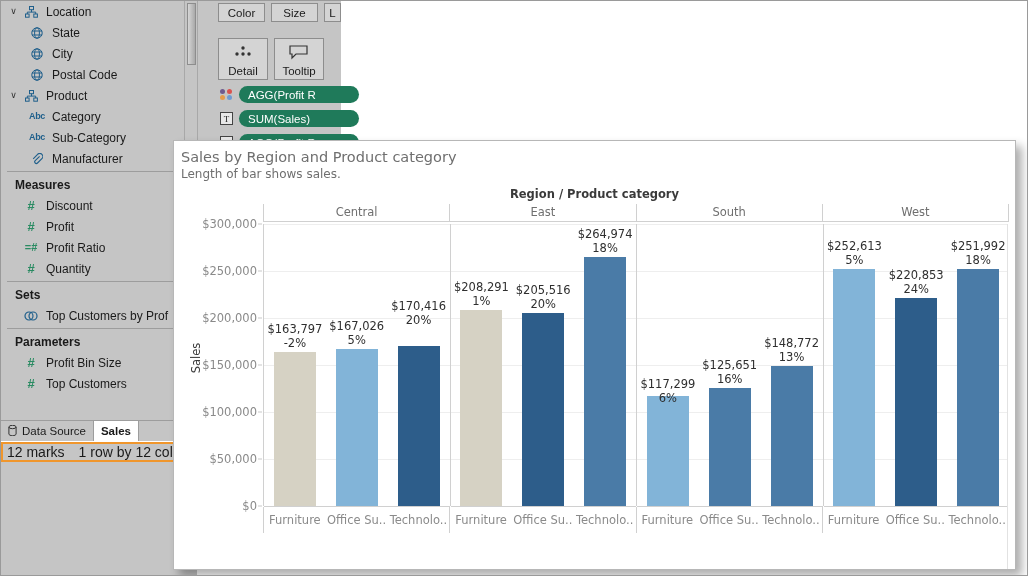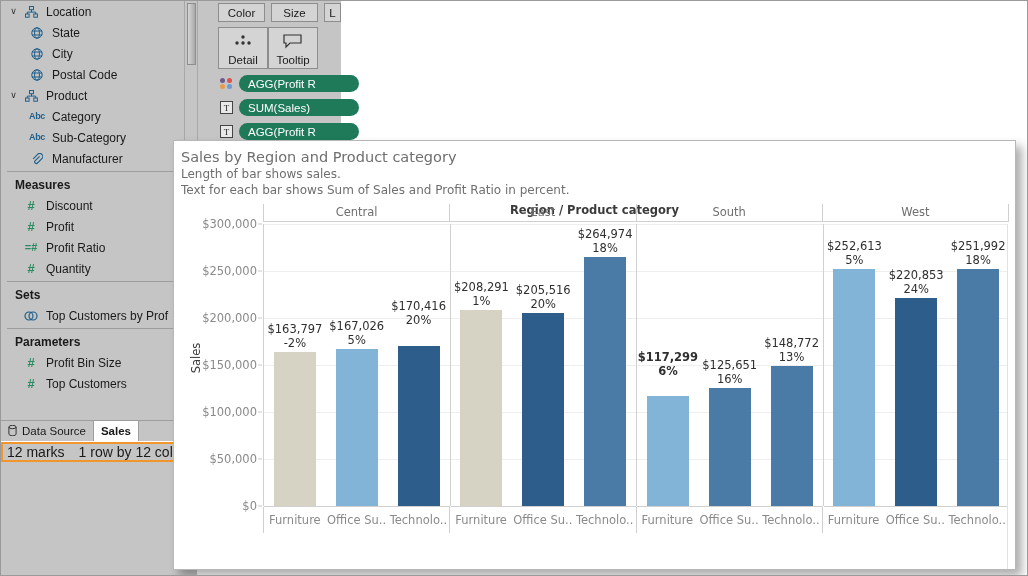--- a/index.html
+++ b/index.html
@@ -119,21 +119,21 @@
     border-left: 1px solid #a8a8a8;
   }
   .btn-row { display: flex; gap: 6px; padding: 2px 0 0 20px; }
   .mk-btn {
     width: 50px; height: 19px;
     background: #d4d4d4;
     border: 1px solid #8d8d8d;
     font-size: 11.5px; color: #1a1a1a;
     display: flex; align-items: center; justify-content: center;
   }
-  .btn-row2 { display: flex; padding: 5px 0 0 20px; }
+  .btn-row2 { display: flex; gap: 6px; padding: 16px 0 0 20px; }
   .mk-btn-big {
     width: 50px; height: 42px;
     background: #d4d4d4;
     border: 1px solid #8d8d8d;
     font-size: 11.5px; color: #1a1a1a;
     display: flex; flex-direction: column;
     align-items: center; justify-content: flex-end;
     padding-bottom: 2px;
   }
   .mk-btn-big .glyph { flex: 1; display: flex; align-items: center; justify-content: center; }
@@ -531,21 +531,20 @@
       <span class="pill-ico">
           <span class="tbox">T</span>
         </span>
       <span class="pill">AGG(Profit R</span>
     </div>
   </div>
 
   <div class="viz-panel">
     <div class="viz-title">Sales by Region and Product category</div>
     <div class="viz-sub">Length of bar shows sales.</div>
-    <div class="viz-sub">Text for each bar shows Sum of Sales and Profit Ratio in percent.</div>
     <div class="col-title">Region / Product category</div>
 
     <div class="chart-wrap">
       <div class="y-axis-title">
         <span>Sales</span>
       </div>
       <div class="y-ticks" id="y-ticks">
           <div class="y-tick" style="top: 282px;">$0</div>
           <div class="y-tick-mark" style="top: 282px;"></div>
           <div class="y-tick" style="top: 235px;">$50,000</div>
@@ -630,21 +629,21 @@
           </div>
           <div class="region-col">
             <div class="gridline base" style="top: 282px;"></div>
             <div class="gridline" style="top: 235px;"></div>
             <div class="gridline" style="top: 188px;"></div>
             <div class="gridline" style="top: 141px;"></div>
             <div class="gridline" style="top: 94px;"></div>
             <div class="gridline" style="top: 47px;"></div>
             <div class="gridline" style="top: 0px;"></div>
             <div class="bar-slot">
-              <div class="bar-lbl" style="bottom: 128px; font-weight: bold;">
+              <div class="bar-lbl" style="bottom: 101px;">
                 <div>$117,299</div>
                 <div>6%</div>
               </div>
               <div class="bar" style="height: 110.261px; background: rgb(130, 180, 216);"></div>
             </div>
             <div class="bar-slot">
               <div class="bar-lbl" style="bottom: 120.112px;">
                 <div>$125,651</div>
                 <div>16%</div>
               </div>

